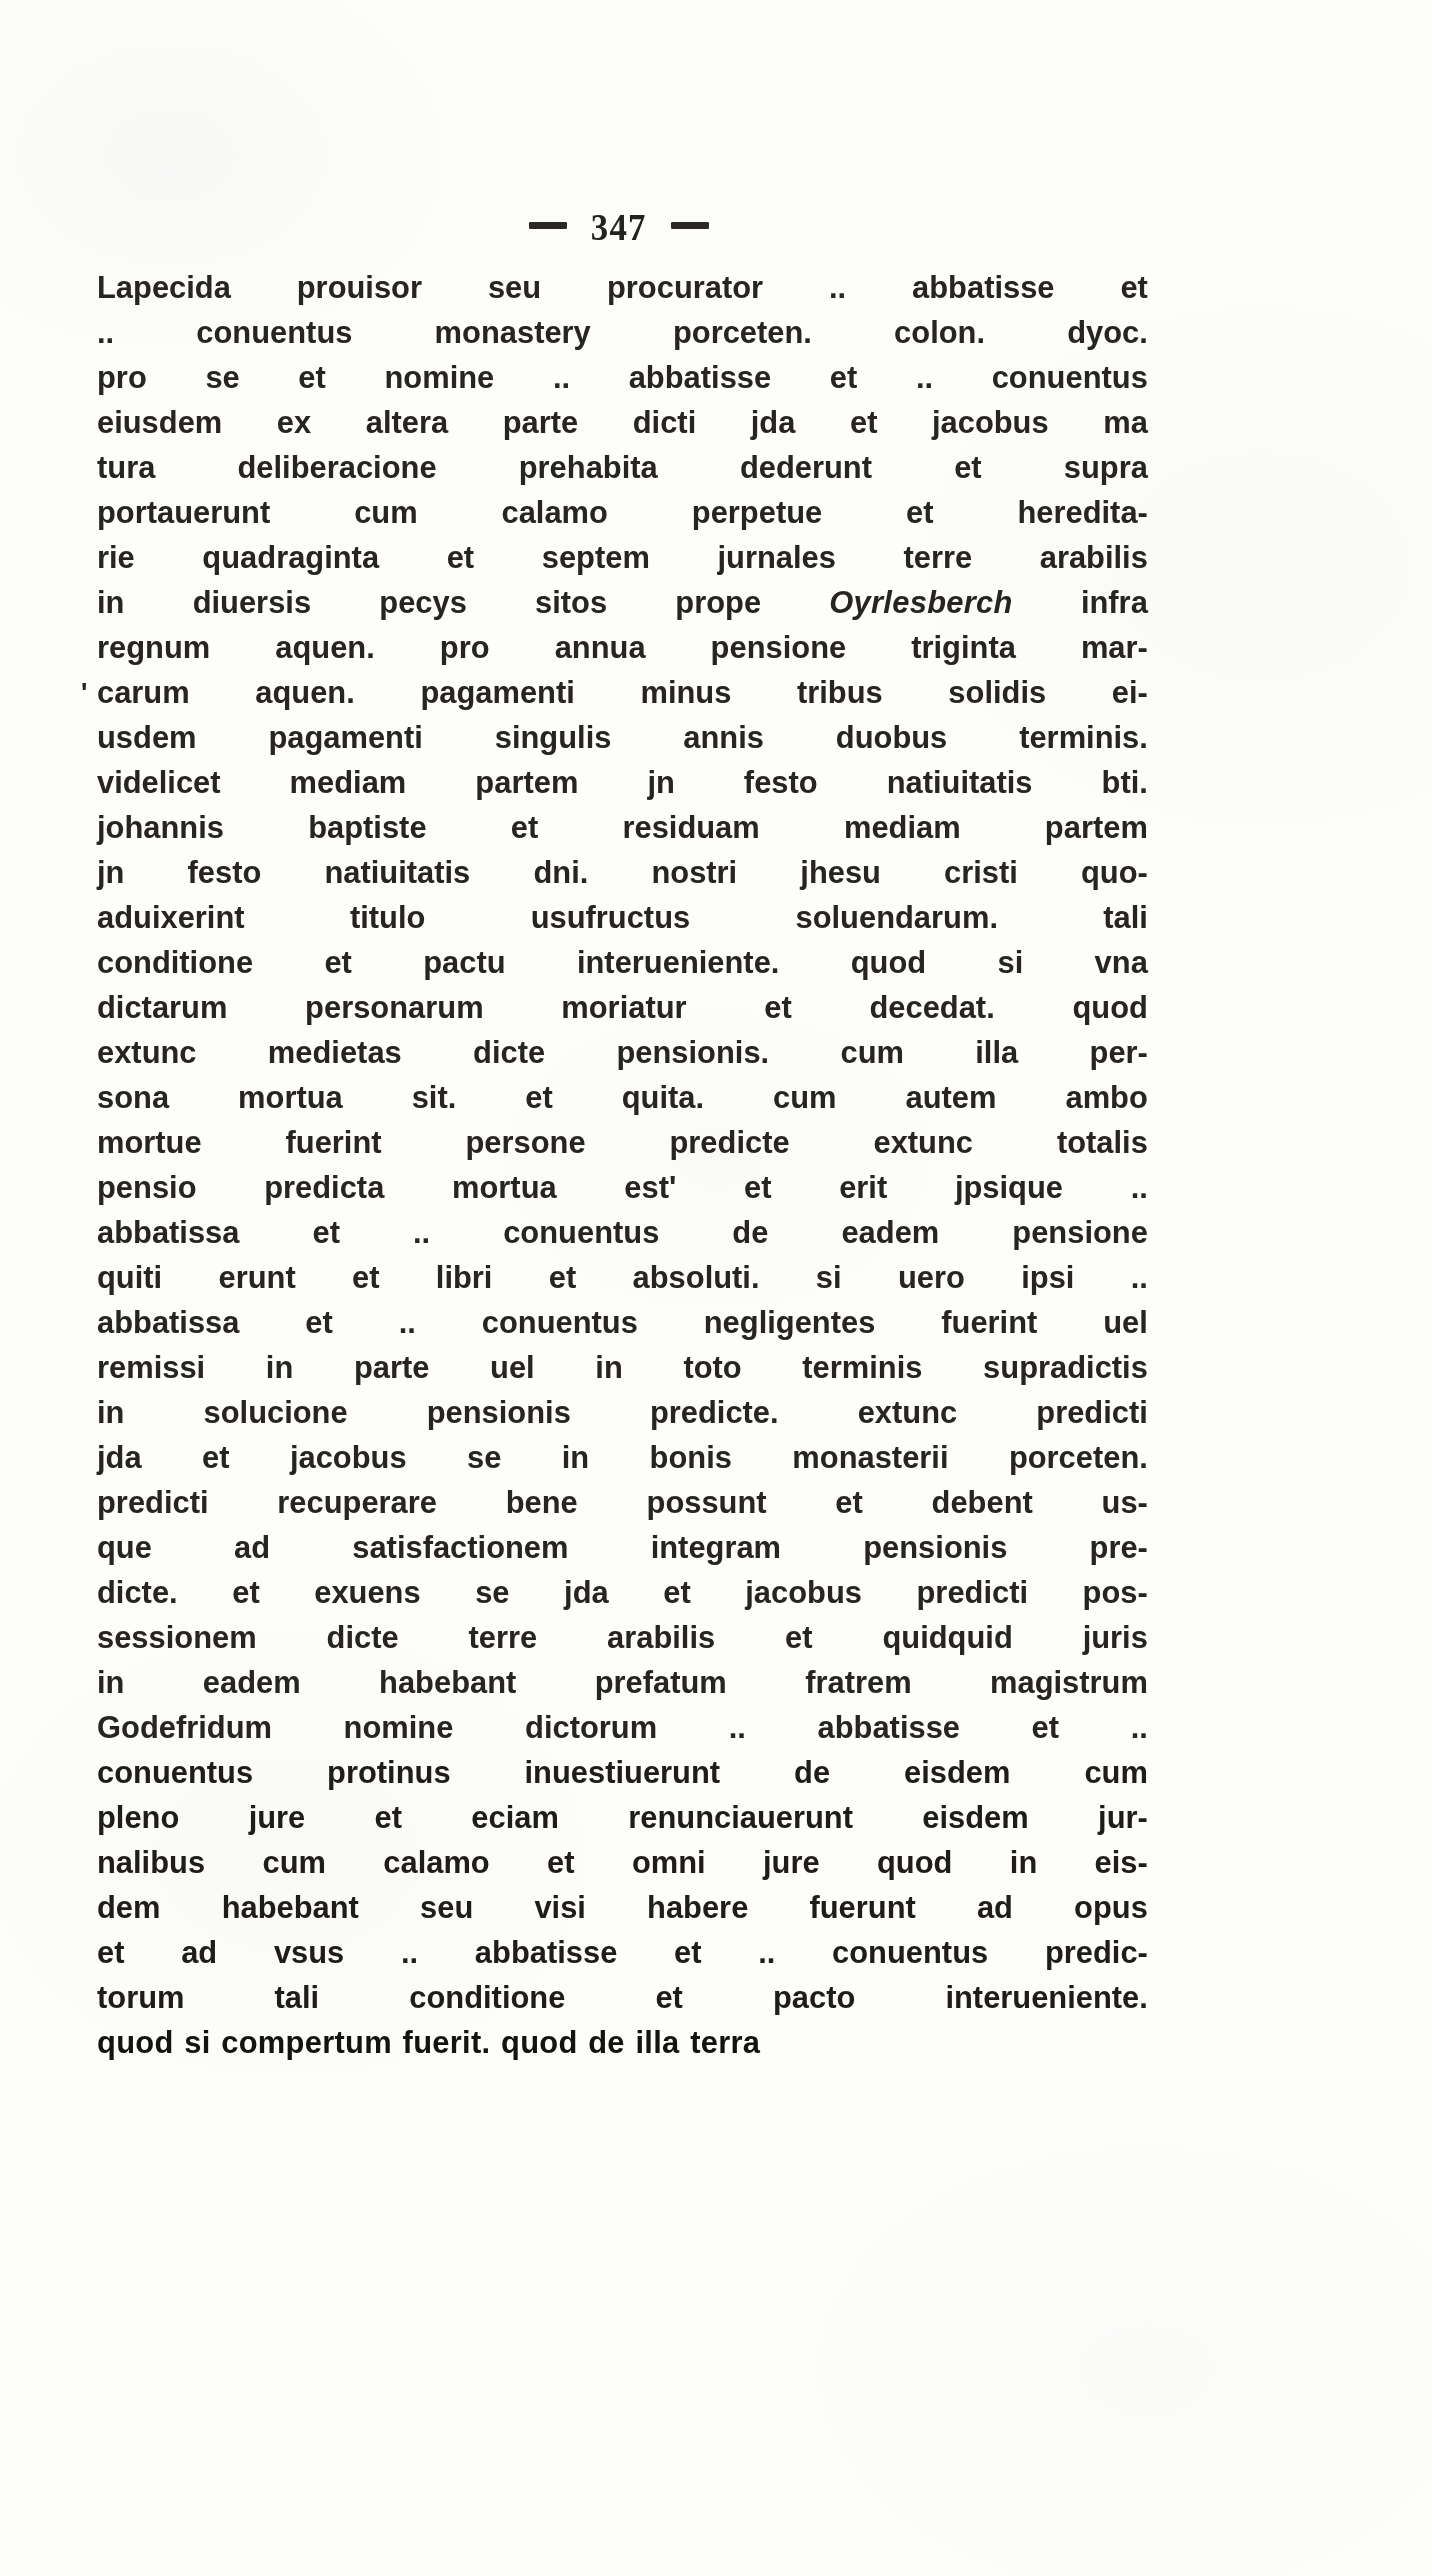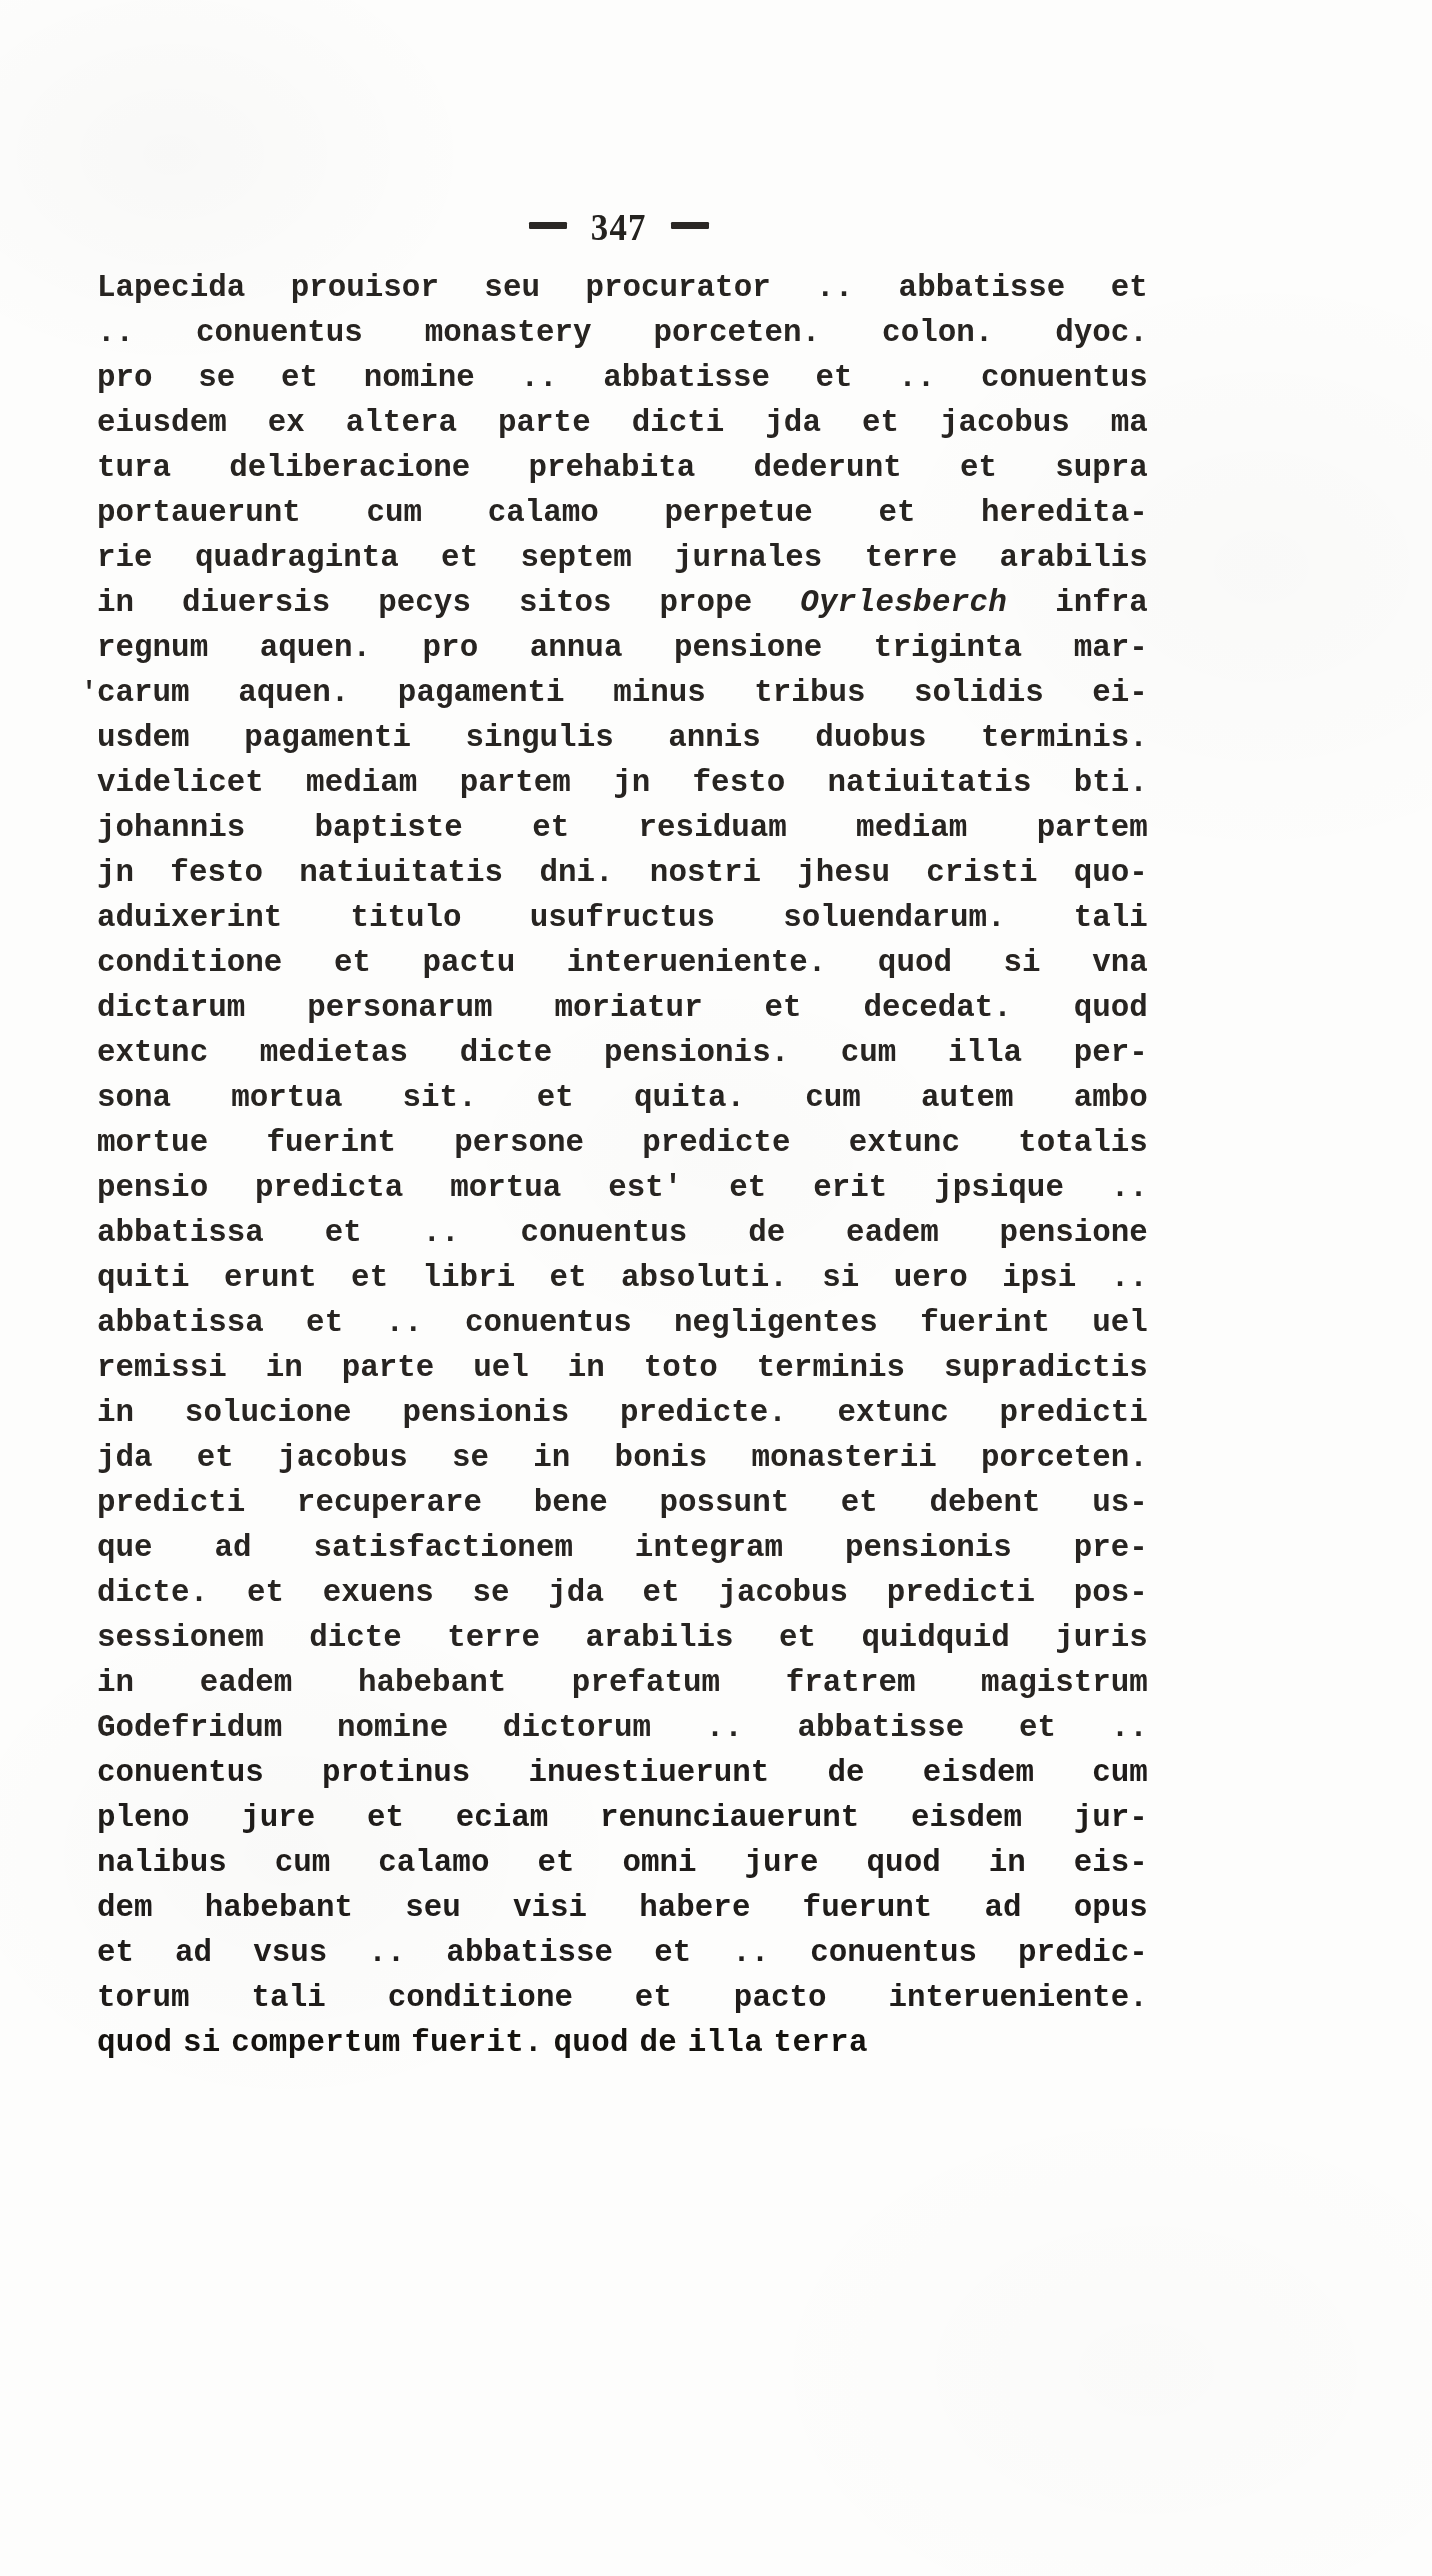--- a/index.html
+++ b/index.html
@@ -51,21 +51,21 @@
     margin: 0 22px;
     transform: scaleX(0.94);
   }
 
   
   .textblock {
     position: absolute;
     left: 97px;
     top: 265px;
     width: 1089px;
-    font-family: Liberation Mono, monospace;
+    font-family: Liberation Sans, sans-serif;
     font-size: 32px;
     line-height: 45px;
     color: #272421;
     text-rendering: optimizeLegibility;
   }
 
   
   .ln {
     display: flex;
     justify-content: space-between;

